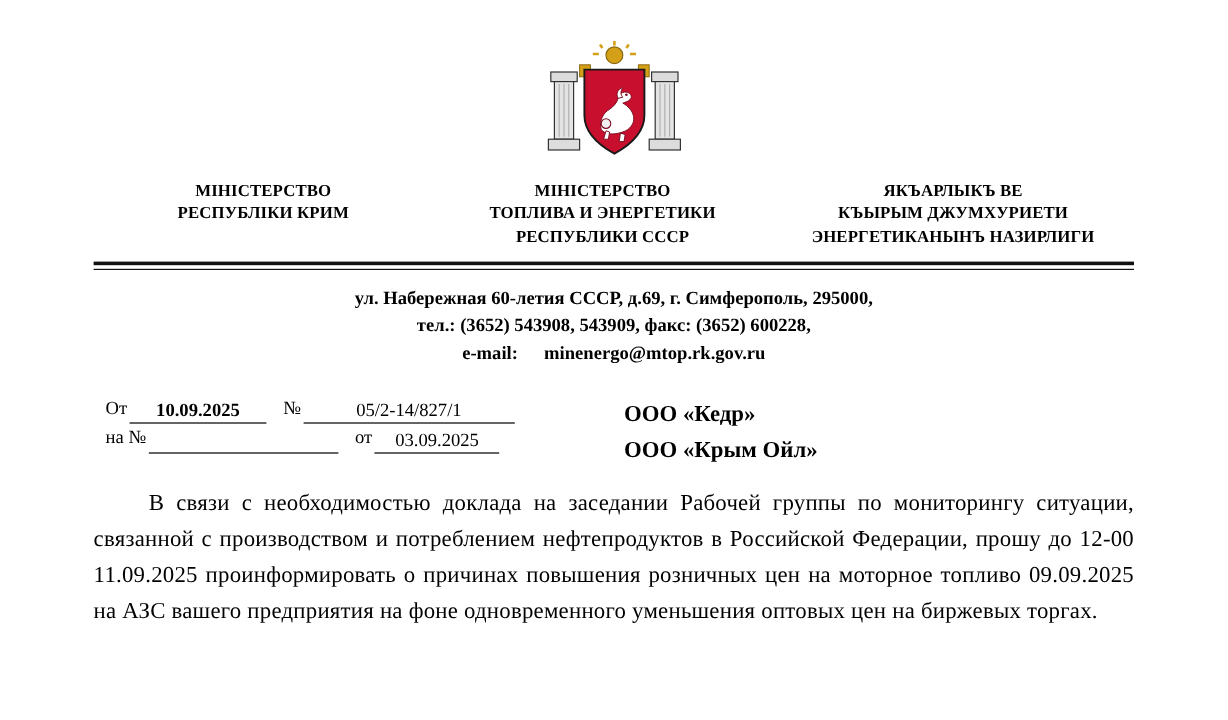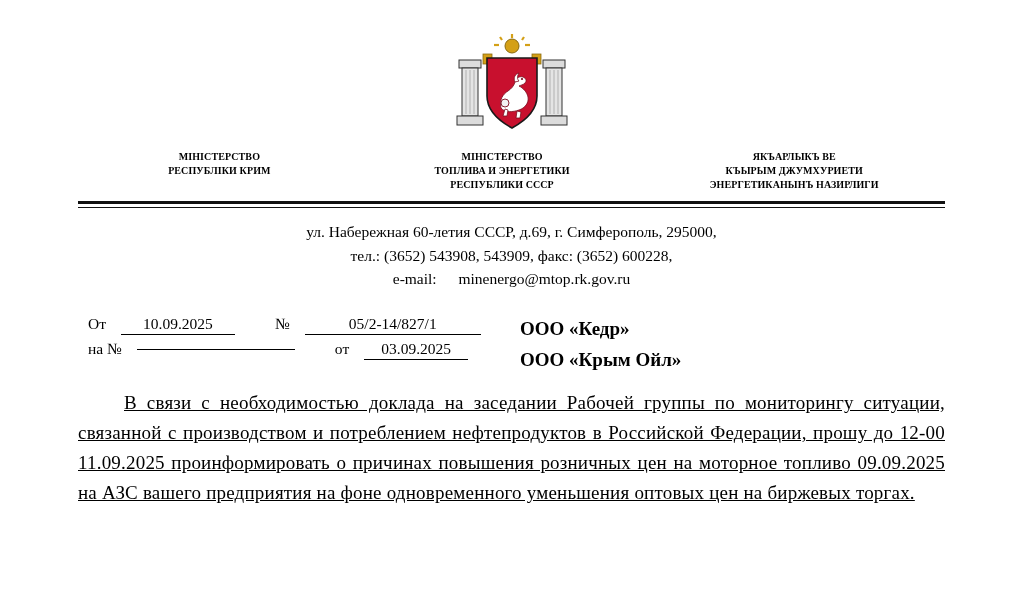--- a/index.html
+++ b/index.html
@@ -33,21 +33,21 @@
     width: 118px;
     height: 104px;
   }
   
   .titles {
     display: flex;
     justify-content: space-between;
     align-items: flex-start;
     margin: 12px 78px 0 78px;
     font-weight: bold;
-    font-size: 10px;
+    font-size: 14px;
     line-height: 1.38;
     letter-spacing: 0.1px;
   }
   .titles .col {
     text-align: center;
     white-space: nowrap;
   }
   .titles .col.left { width: 300px; }
   .titles .col.mid  { width: 300px; }
   .titles .col.right{ width: 320px; }
@@ -60,50 +60,49 @@
     height: 3px;
   }
 
   
   .contacts {
     text-align: center;
     font-size: 15.5px;
     line-height: 1.5;
     margin-top: 12px;
   }
-  .contacts div { white-space: nowrap; }
+  .contacts div { white-space: nowrap; font-weight: bold; }
 
   
   .refblock {
     position: relative;
     margin: 22px 0 0 0;
     height: 70px;
   }
   .ref-left {
     position: absolute;
     left: 88px;
     top: 0;
     font-size: 15.5px;
     line-height: 1.6;
   }
   .ref-row {
     display: flex;
-    align-items: center;
+    align-items: flex-end;
     white-space: nowrap;
-    gap: 13px;
   }
   .ref-row .lbl { margin-right: 2px; }
   .fill {
     display: inline-block;
     border-bottom: 1px solid #000;
     text-align: center;
     padding: 0 4px;
     line-height: 1.25;
   }
-  .fill.d1 { width: 106px; }
+  .fill.d1 { width: 106px; font-weight: bold; }
   .fill.d2 { width: 150px; }
   .fill.d3 { width: 168px; }
   .fill.d4 { width: 96px; }
   .spacer-sm { display: inline-block; width: 14px; }
 
   .addressee {
     position: absolute;
     left: 520px;
     top: 2px;
     font-weight: bold;
@@ -112,21 +111,20 @@
   }
 
   
   .body-text {
     margin: 6px 78px 0 78px;
     font-size: 19px;
     line-height: 1.58;
     text-align: justify;
     text-justify: inter-word;
     letter-spacing: 0.2px;
-    text-decoration: underline;
   }
   .body-text p { margin: 0; }
   .body-text .indent { text-indent: 46px; }
 </style>
 </head>
 <body>
 
 <div class="page">
 
   <div class="emblem-wrap">

